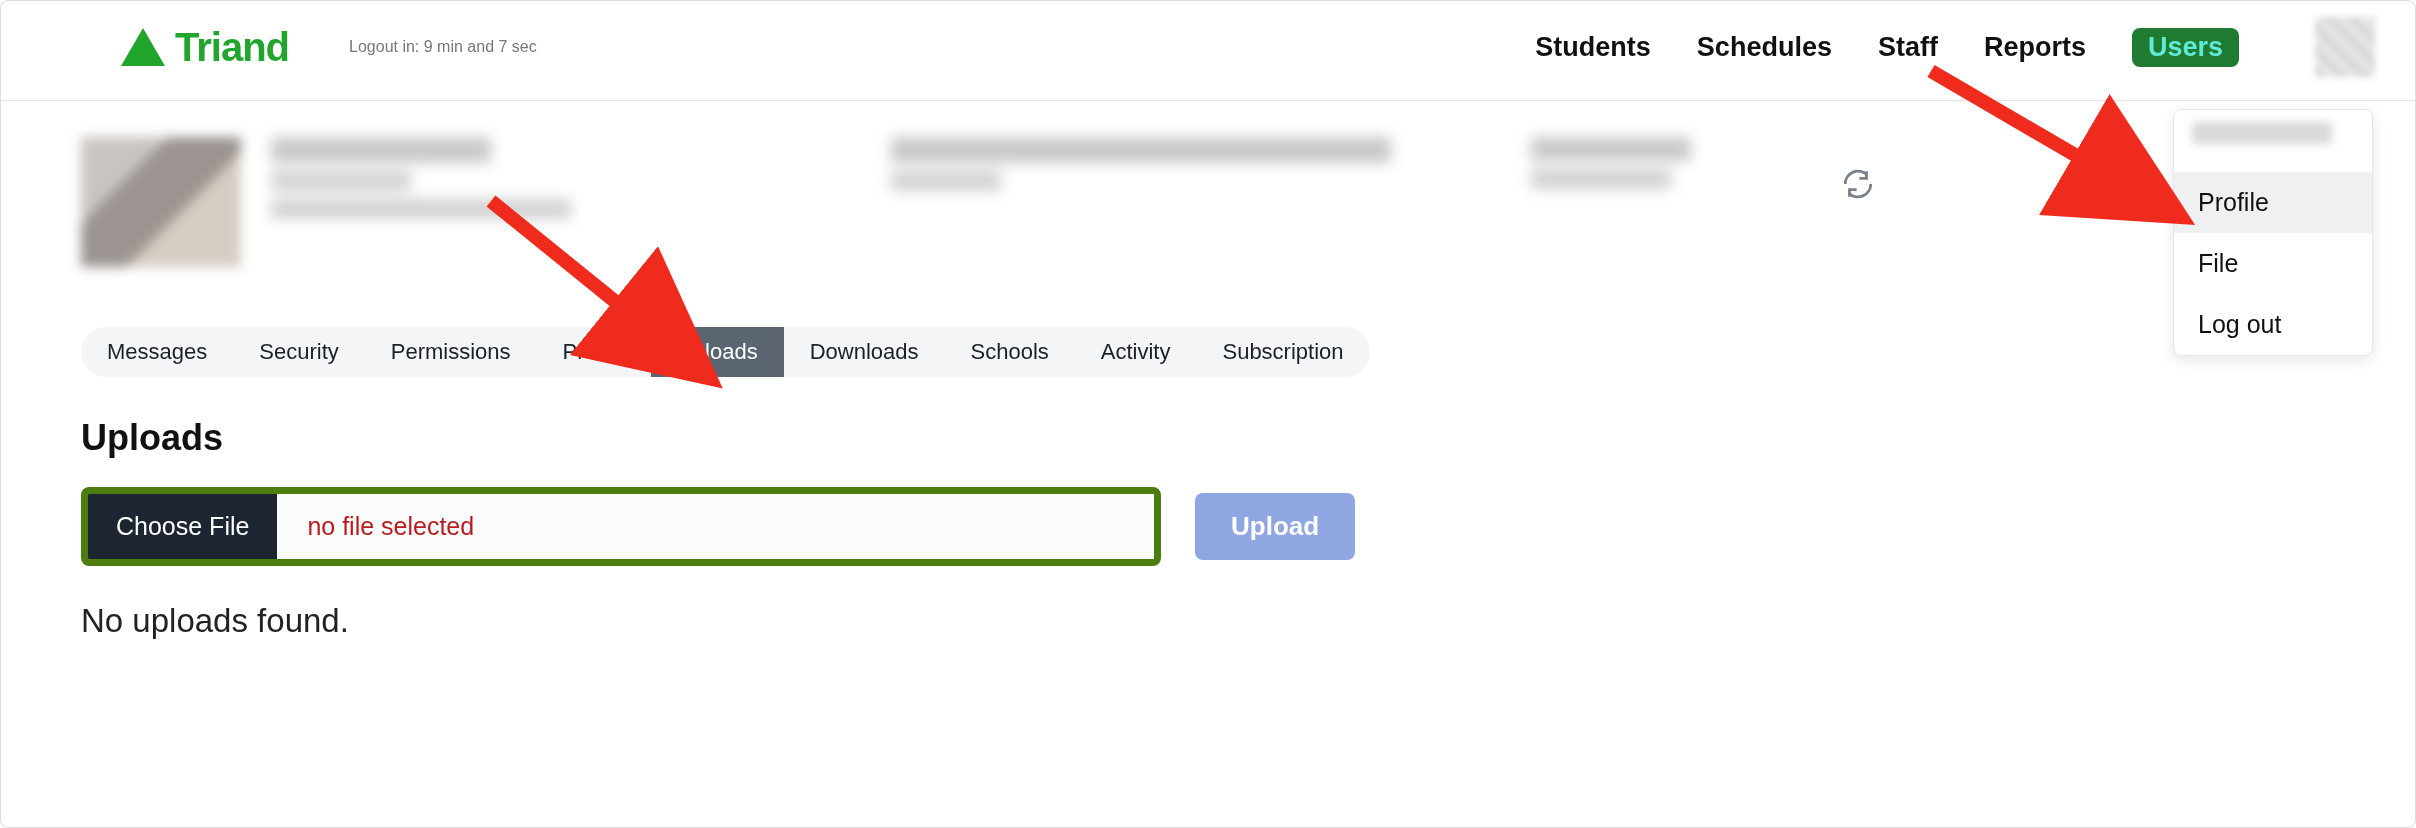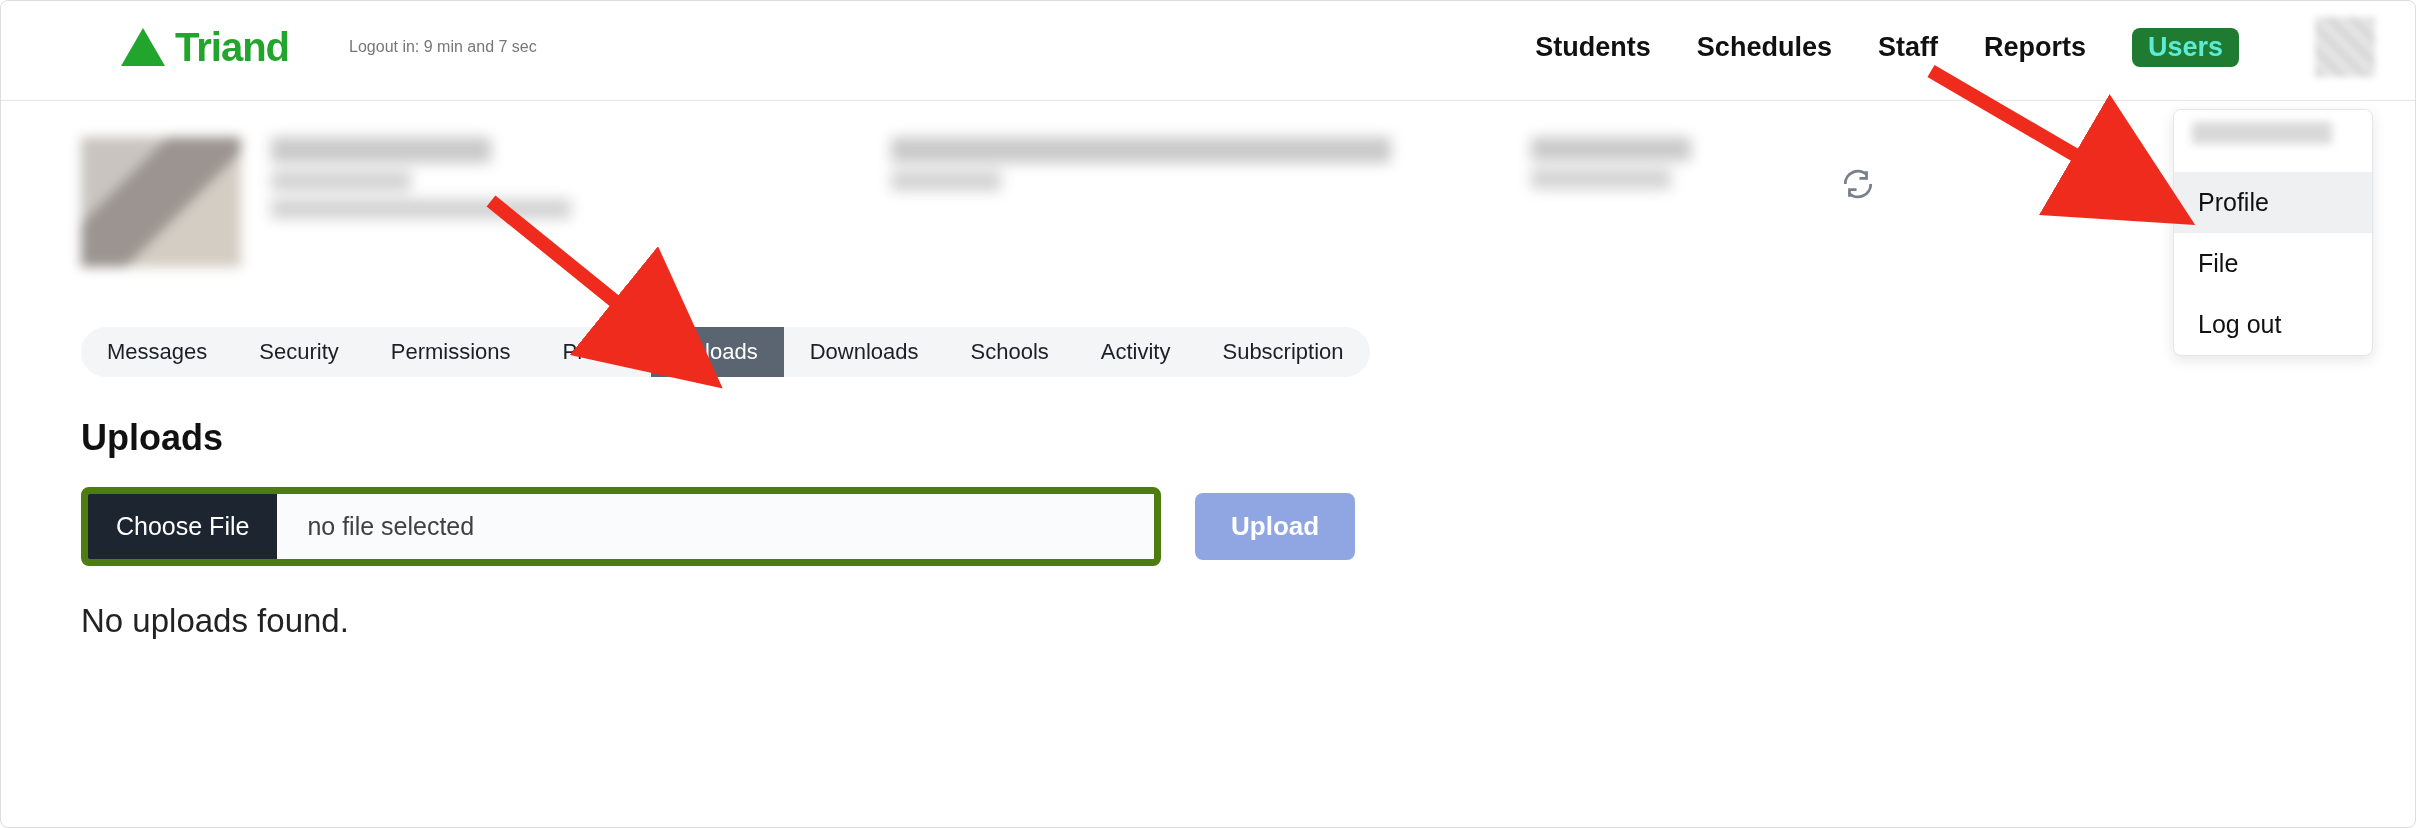--- a/index.html
+++ b/index.html
@@ -148,21 +148,21 @@
     font-size: 25px;
     font-weight: 500;
     padding: 18px 28px;
     cursor: pointer;
     border: none;
   }
   .file-label {
     flex: 1;
     background: #fafbfc;
     font-size: 25px;
-    color: #404040;
+    color: #b91c1c;
     display: flex;
     align-items: center;
     padding-left: 30px;
   }
   .upload-btn {
     background: #8fa6e3;
     color: #fff;
     font-size: 26px;
     font-weight: 600;
     padding: 18px 36px;

